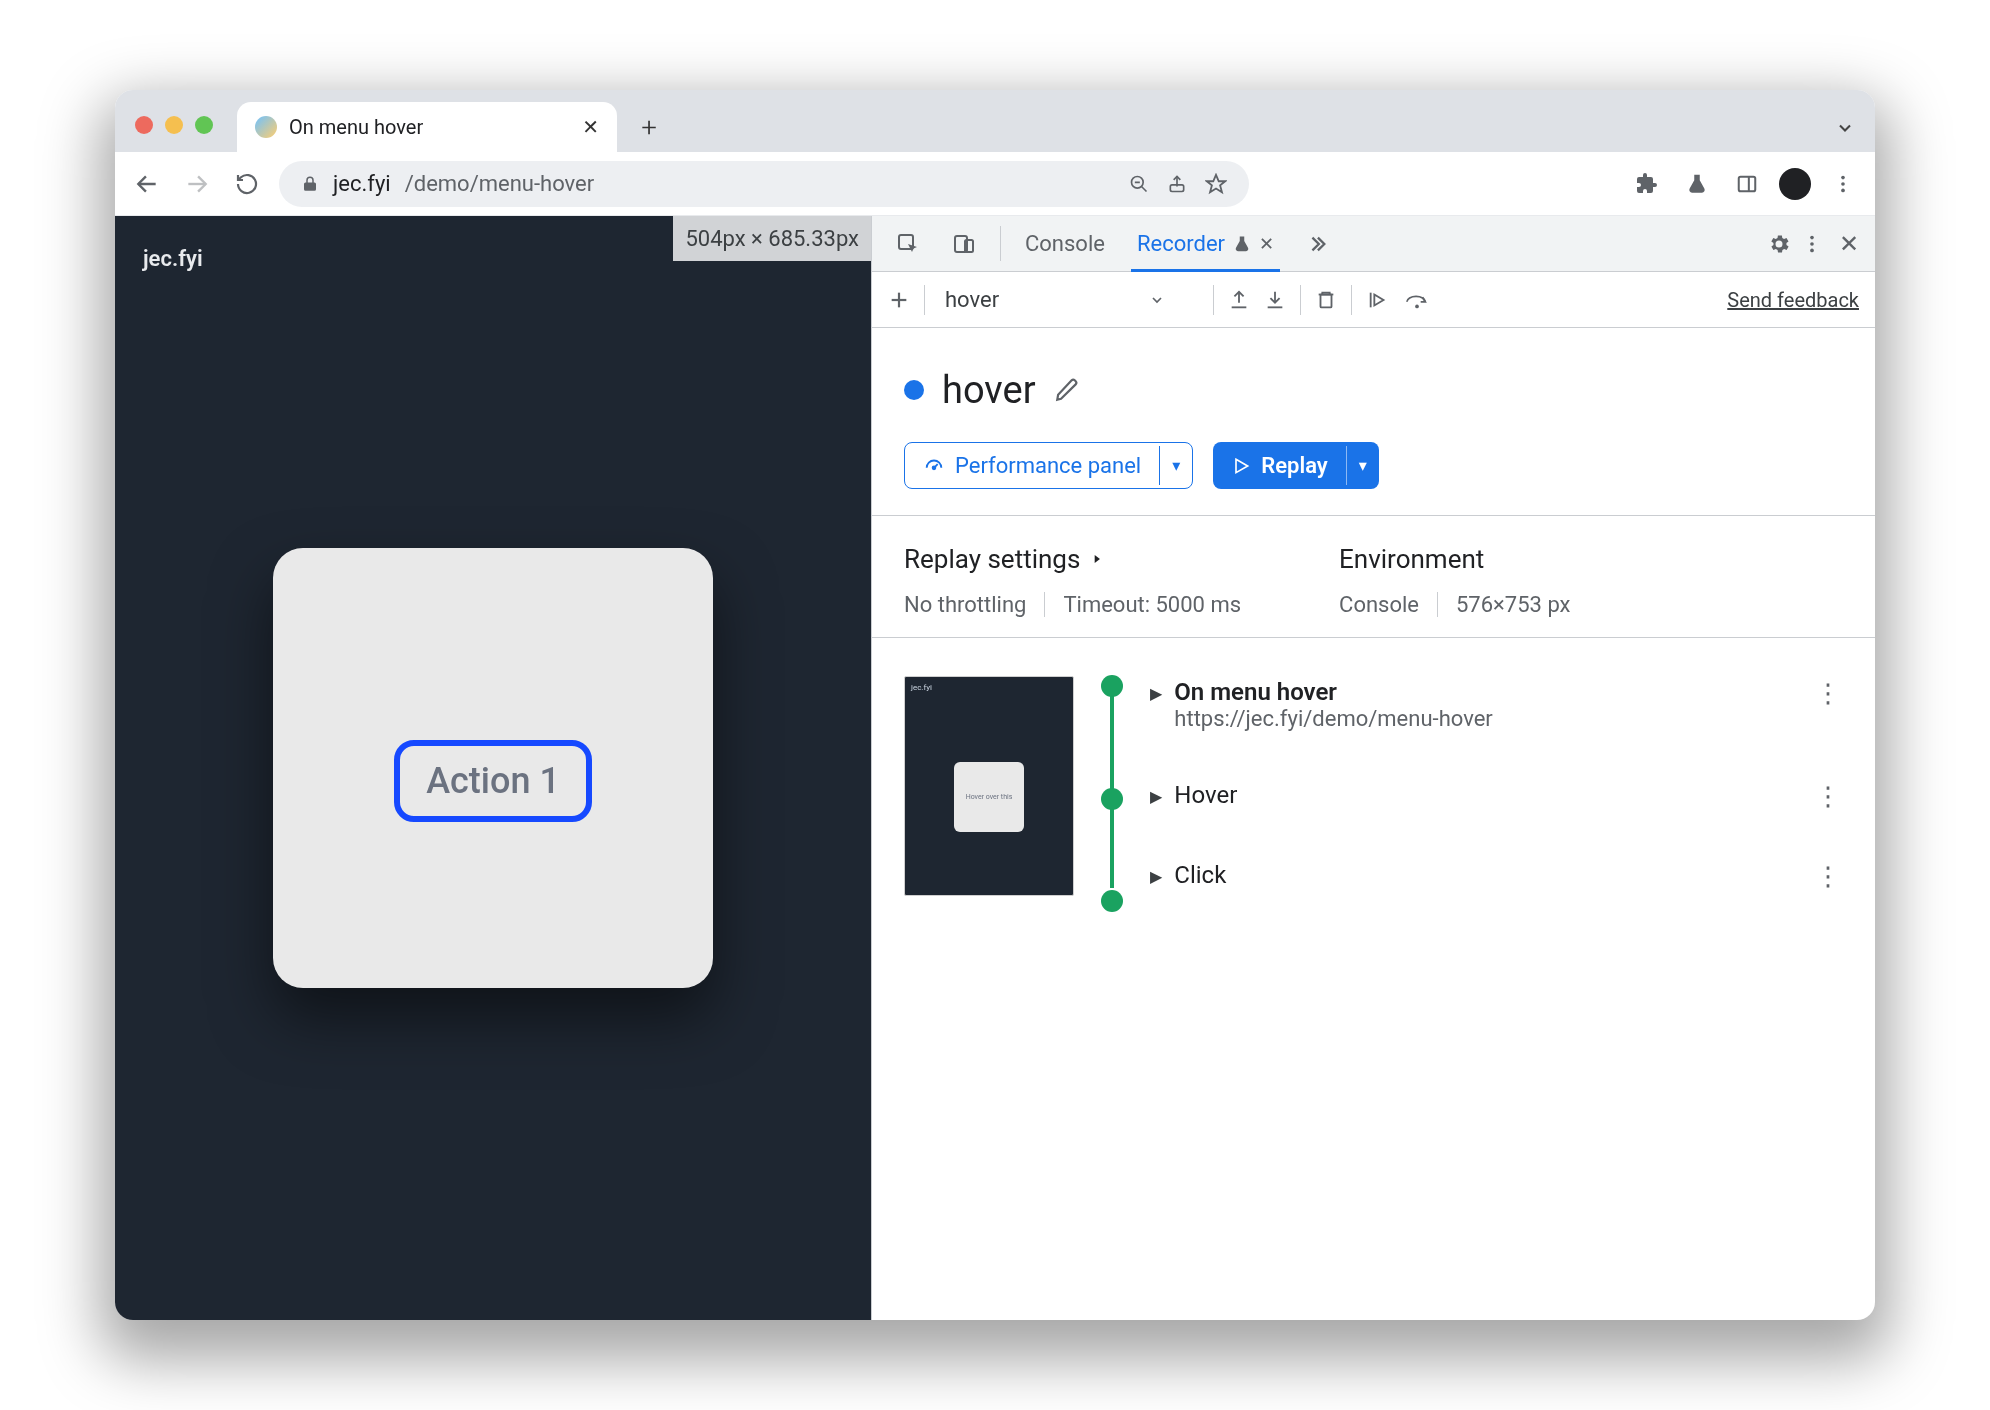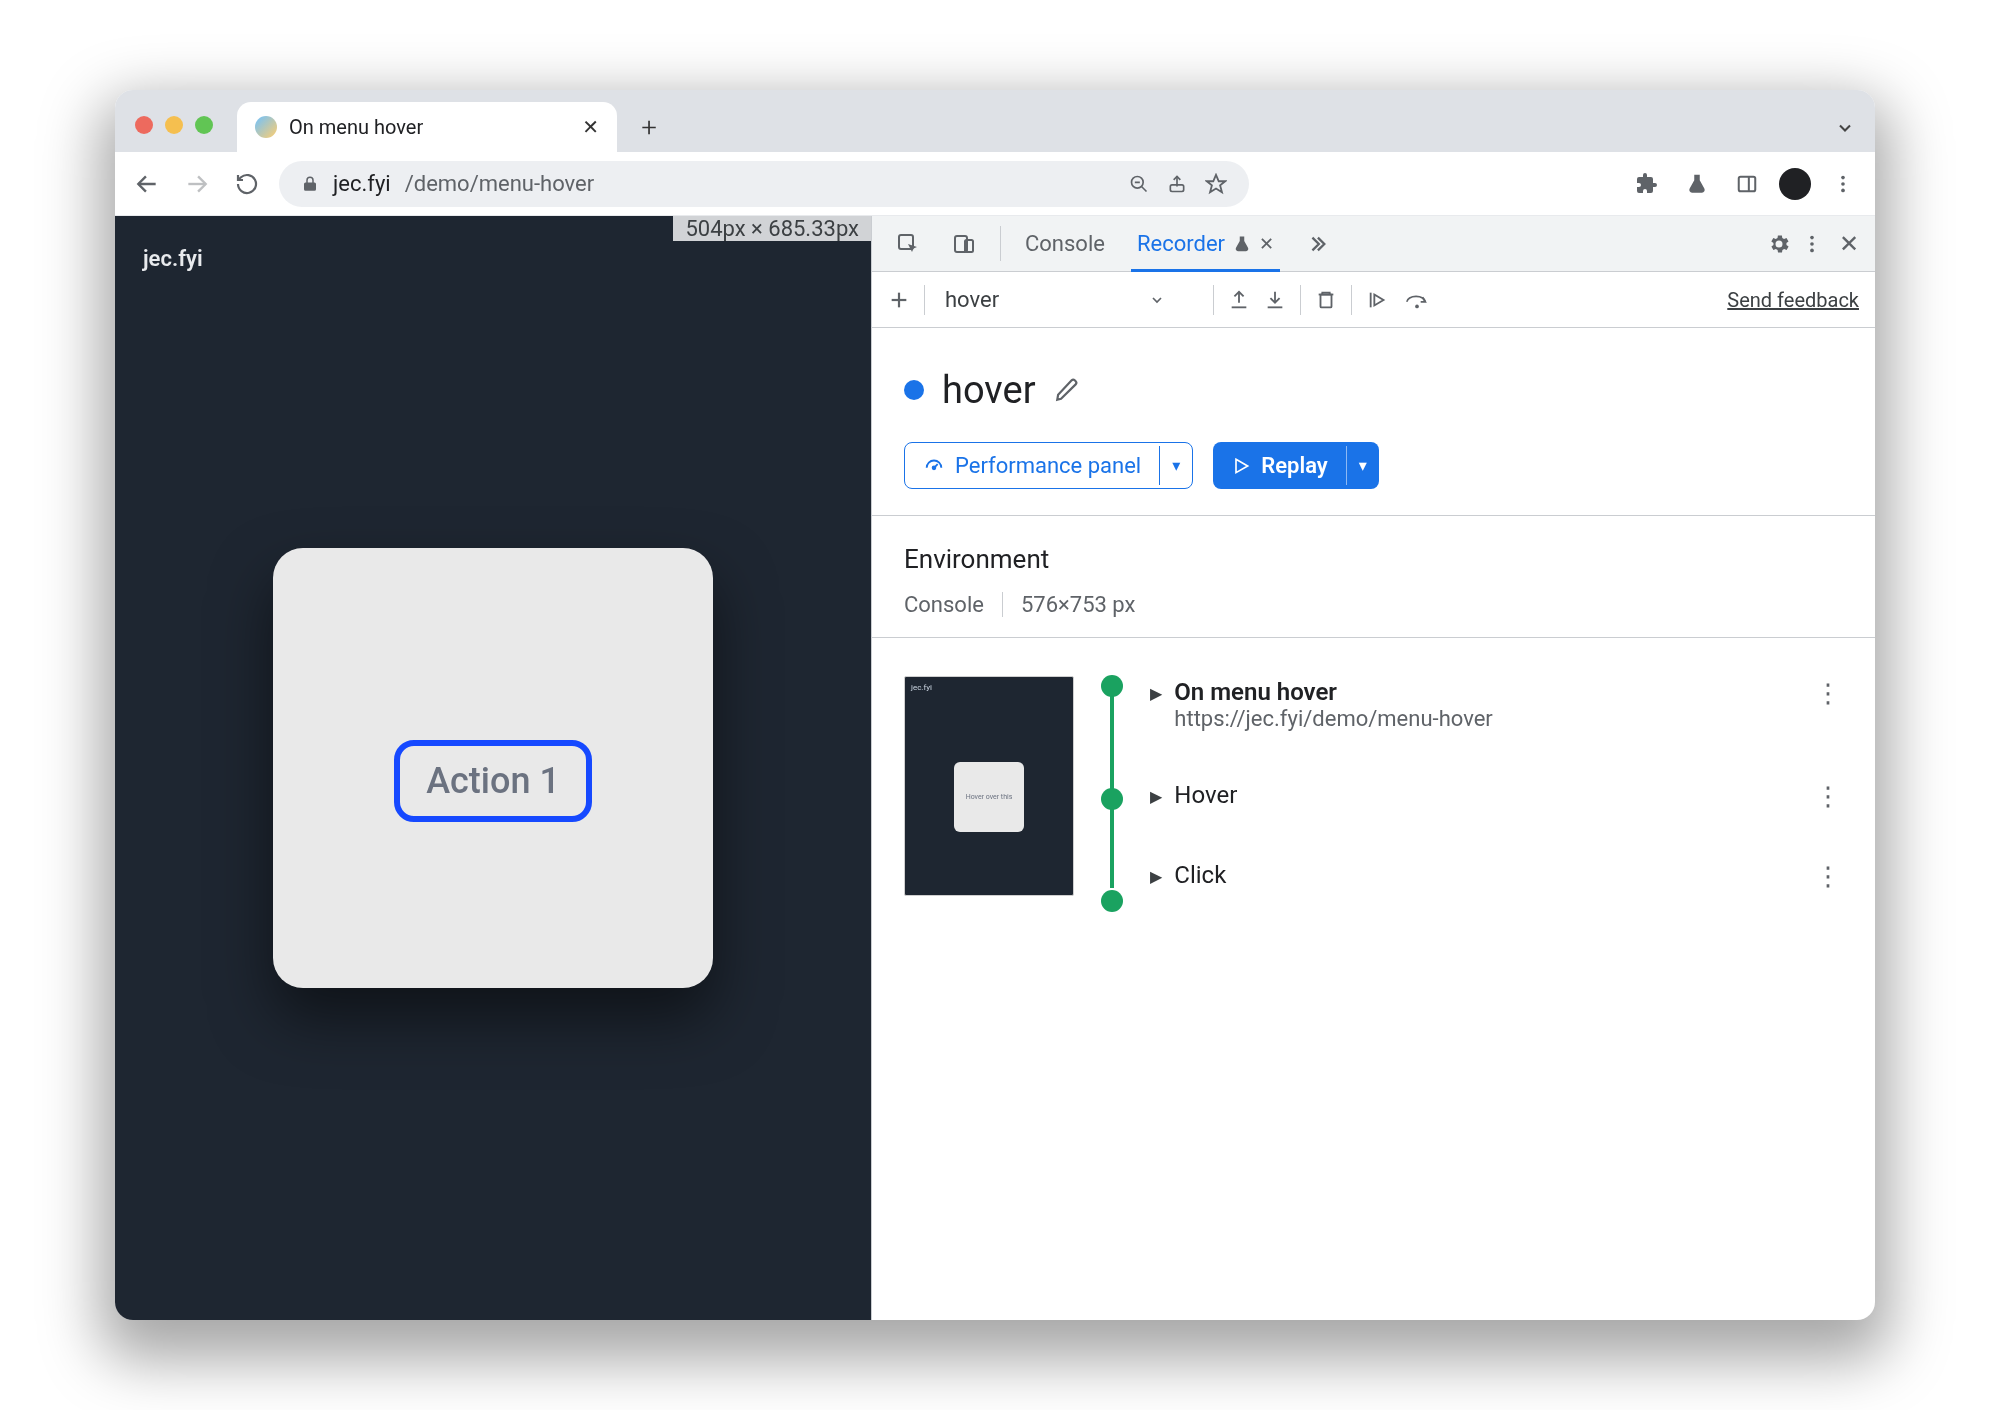--- a/index.html
+++ b/index.html
@@ -42,21 +42,21 @@
   .omnibox .lock{color:#5f6368;}
   .omnibox .url{color:#202124;}
   .omnibox .path{color:#5f6368;}
   .toolbar .spacer{flex:1;}
   .avatar{width:32px;height:32px;border-radius:50%;background:#202124;}
   
   .content{flex:1;display:flex;min-height:0;}
   
   .page{flex:0 0 756px;background:var(--dark-page);position:relative;color:#e8eaed;}
   .page .brand{position:absolute;top:30px;left:28px;font-size:22px;font-weight:600;color:#e8eaed;}
-  .dim-badge{position:absolute;top:0;right:0;background:#d1d3d6;color:#3c4043;padding:0 12px;font-size:22px;}
+  .dim-badge{position:absolute;top:0;right:0;background:#d1d3d6;color:#3c4043;padding:10px 12px;font-size:22px;}
   .card{
     position:absolute;left:50%;top:50%;transform:translate(-50%,-50%);
     width:440px;height:440px;background:var(--card);border-radius:30px;box-shadow:0 30px 60px rgba(0,0,0,.5);
     display:flex;align-items:center;justify-content:center;
   }
   .action-btn{
     border:6px solid #1649ff;border-radius:20px;padding:14px 26px;color:#6b7280;font-size:36px;font-weight:500;background:transparent;margin-top:26px;
   }
   
   .devtools{flex:1;display:flex;flex-direction:column;min-width:0;border-left:1px solid var(--devtools-border);}
@@ -347,20 +347,32 @@
             </span>
             <span class="drop">▾</span>
           </div>
         </div>
 
         <div class="hr"></div>
 
         <div class="settings">
           <div class="setcol">
             <div class="h">
+              <span>Replay settings</span>
+              <svg width="14" height="14" viewBox="0 0 24 24" fill="#202124">
+                  <polygon points="8 5 17 12 8 19"></polygon>
+                </svg>
+            </div>
+            <div class="kvrow">
+              <span style="padding-left:0;">No throttling</span>
+              <span>Timeout: 5000 ms</span>
+            </div>
+          </div>
+          <div class="setcol">
+            <div class="h">
               <span>Environment</span>
             </div>
             <div class="kvrow">
               <span style="padding-left:0;">Console</span>
               <span>576×753 px</span>
             </div>
           </div>
         </div>
 
         <div class="hr"></div>

